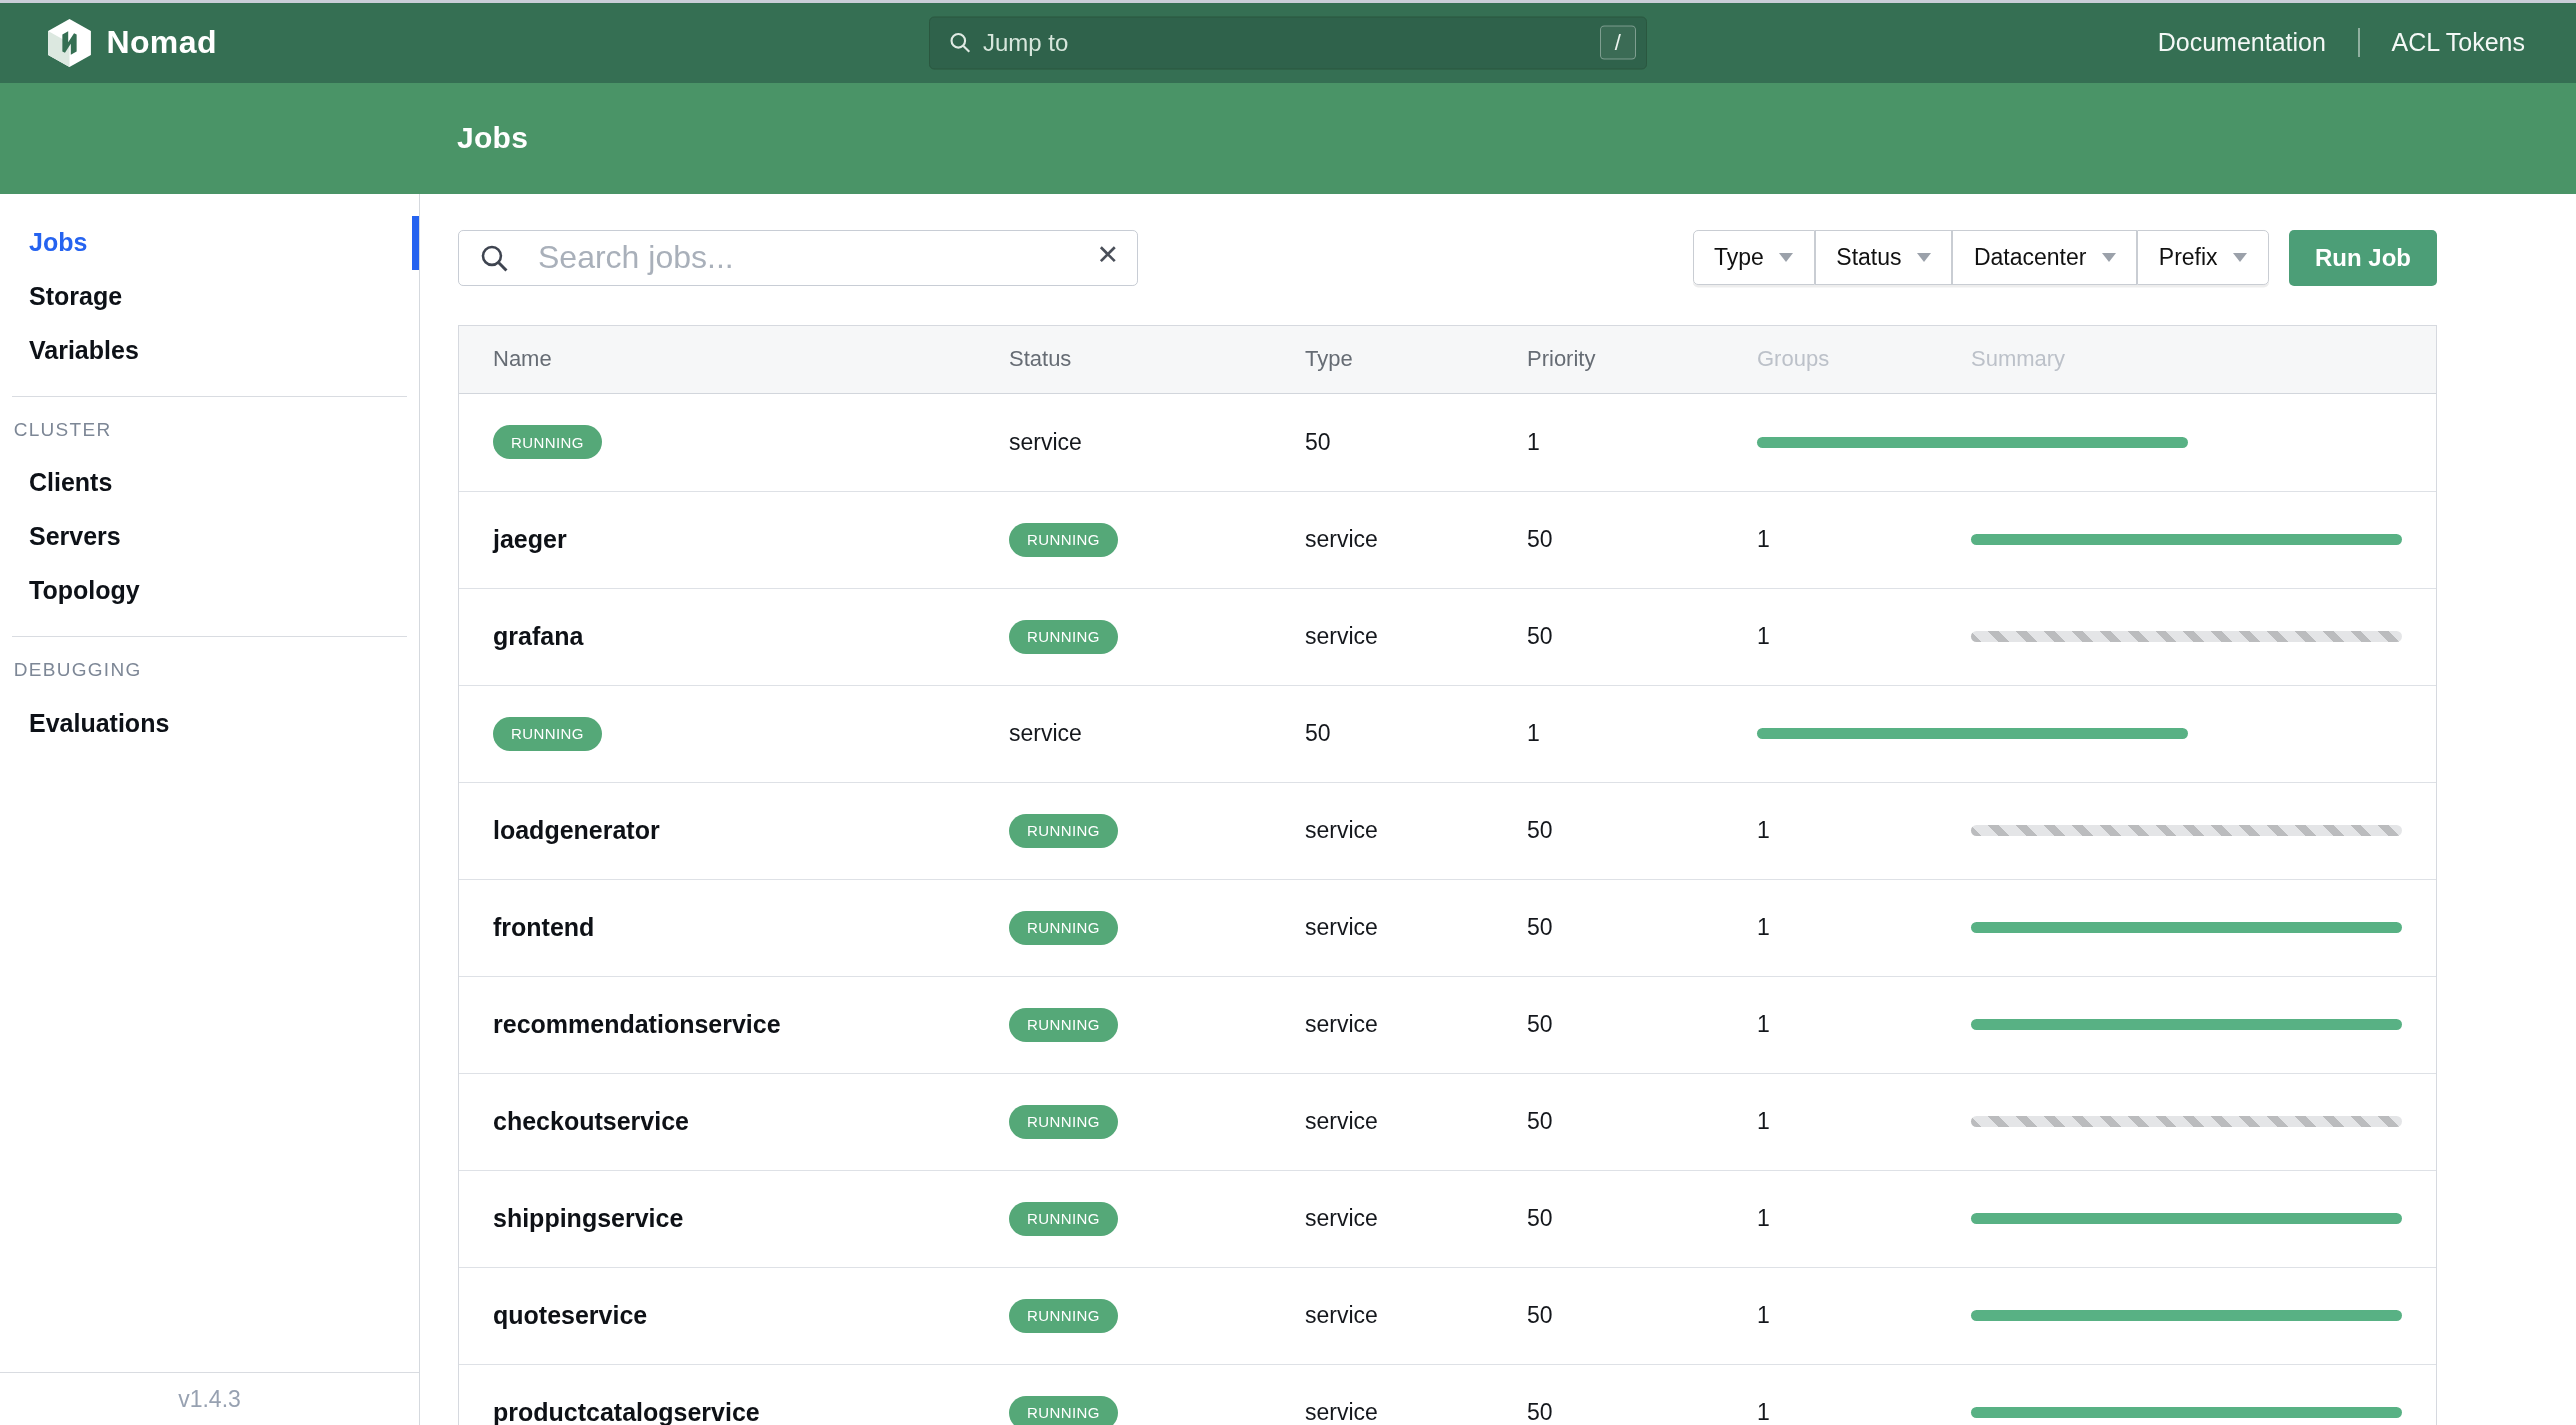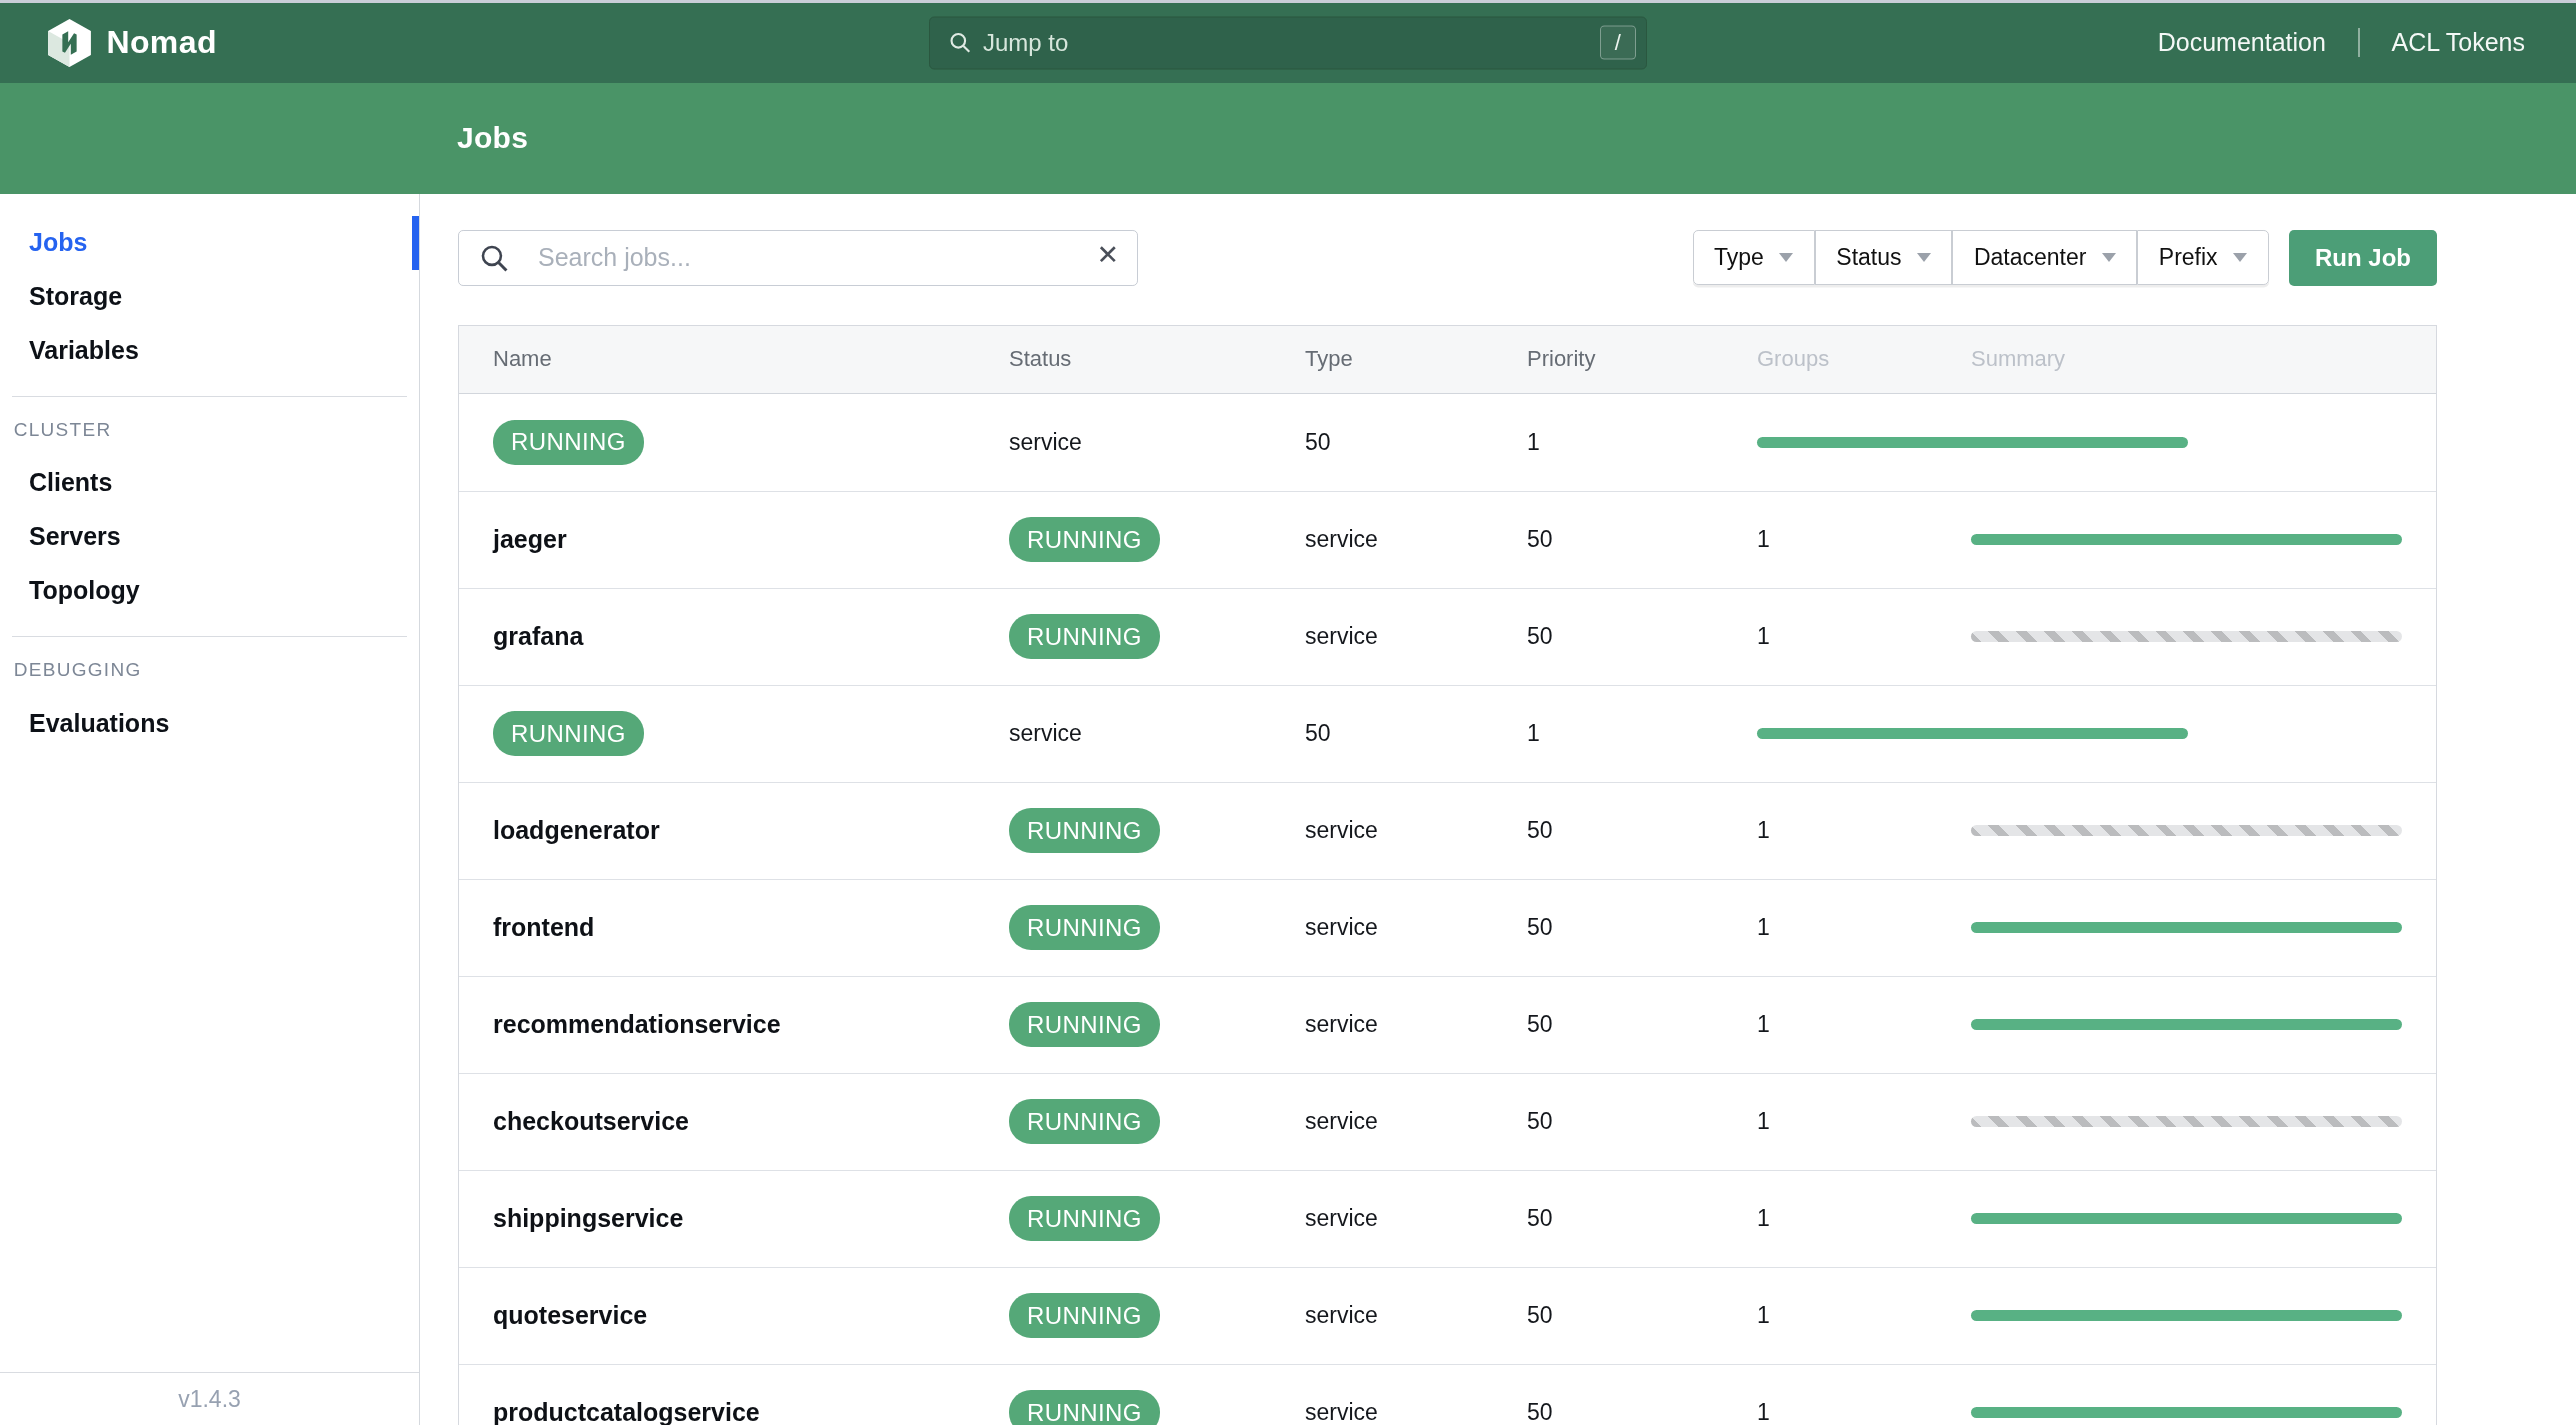--- a/index.html
+++ b/index.html
@@ -47,21 +47,21 @@
   .menu.sub { margin-top:15.4px; }
   .version-box { position:absolute; bottom:0; left:0; right:0; height:54px; border-top:0.9px solid #D9DCE1;
                  display:flex; align-items:center; justify-content:center; }
   .version-box span { color:#97A1B1; font-size:23px; }
 
   
   .main { flex:1; padding:36px 139px 0 38px; background:#fff; }
   .toolbar { display:flex; align-items:center; justify-content:space-between; }
   .searchbox { position:relative; width:680px; height:56px; }
   .searchbox input { width:100%; height:100%; border:1.7px solid #C8CDD5; border-radius:5.1px;
-                     padding:0 62px 0 79px; font-size:25px; color:#14532d; font-family:"Liberation Sans",sans-serif; outline:none; }
+                     padding:0 62px 0 79px; font-size:32px; color:#14532d; font-family:"Liberation Sans",sans-serif; outline:none; }
   .searchbox input::placeholder { color:#A9B0BA; }
   .searchbox .mag { position:absolute; left:22px; top:14.5px; }
   .clear-btn { position:absolute; right:19px; top:12px; border:none; background:none; font-size:27px;
                color:#4A4F59; cursor:pointer; line-height:1; }
 
   .toolbar-right { display:flex; align-items:center; }
   .filter-group { display:flex; box-shadow:0 2.6px 0 rgba(0,0,0,0.07); border-radius:5.1px; }
   .filter-btn { height:55px; background:#fff; border:1.7px solid #C9CDD3; border-left-width:0.9px; border-right-width:0.9px;
                 display:flex; align-items:center; padding:0 20.5px; font-size:23px; color:#111; cursor:pointer; }
   .filter-btn:first-child { border-top-left-radius:5.1px; border-bottom-left-radius:5.1px; border-left-width:1.7px; }
@@ -75,21 +75,21 @@
   
   .jobs-table { margin-top:39px; border:0.9px solid #D6D9DF; }
   .thead, .trow { display:grid; grid-template-columns:516px 296px 222px 230px 214px 1fr; align-items:center; }
   .thead { height:68px; background:#F6F7F8; border-bottom:0.9px solid #D2D6DC; }
   .th { font-size:22px; color:#666C74; padding-left:34px; }
   .th.muted { color:#BCC1C9; }
   .trow { height:97px; background:#fff; border-top:0.9px solid #DEE1E6; cursor:pointer; }
   .trow:first-child { border-top:none; }
   .td { padding-left:34px; font-size:23px; color:#14171C; }
   .job-name { font-size:25px; font-weight:700; color:#0E1116; }
-  .badge { display:inline-block; background:#55A878; color:#fff; font-size:24px; letter-spacing:0.4px;
+  .badge { display:inline-block; background:#55A878; color:#fff; font-size:15px; letter-spacing:0.4px;
            padding:8.5px 18px; border-radius:22px; }
   .bar { height:11px; border-radius:6px; width:431px; }
   .bar.solid { background:#58B184; }
   .bar.striped { background:repeating-linear-gradient(45deg,#BBBCBE 0 7.7px,#E4E5E7 7.7px 19.7px); }
 </style>
 </head>
 <body>
 
 <div class="top-strip"></div>
 

